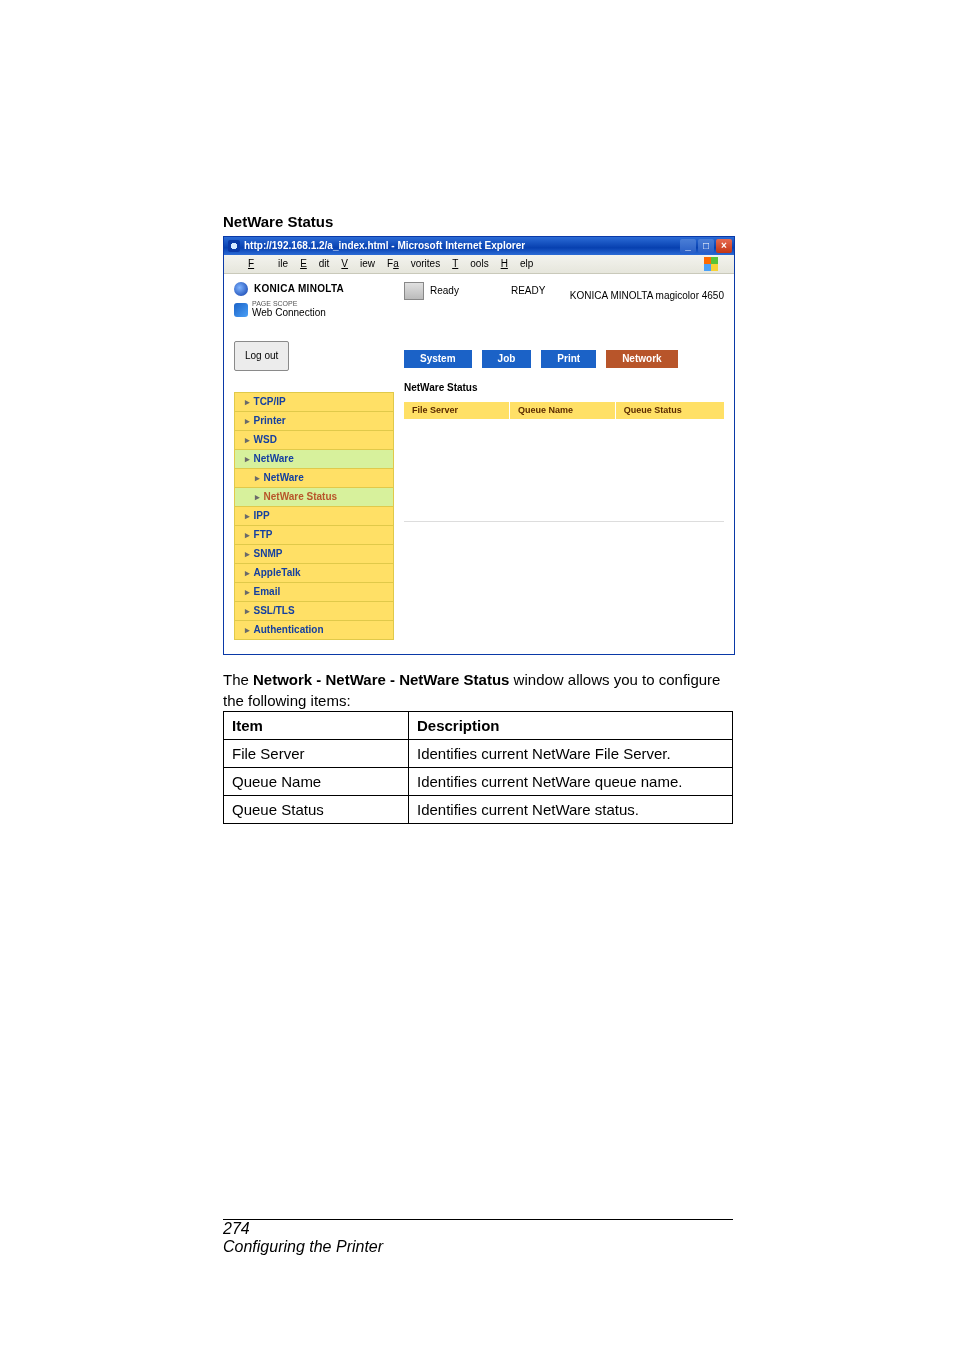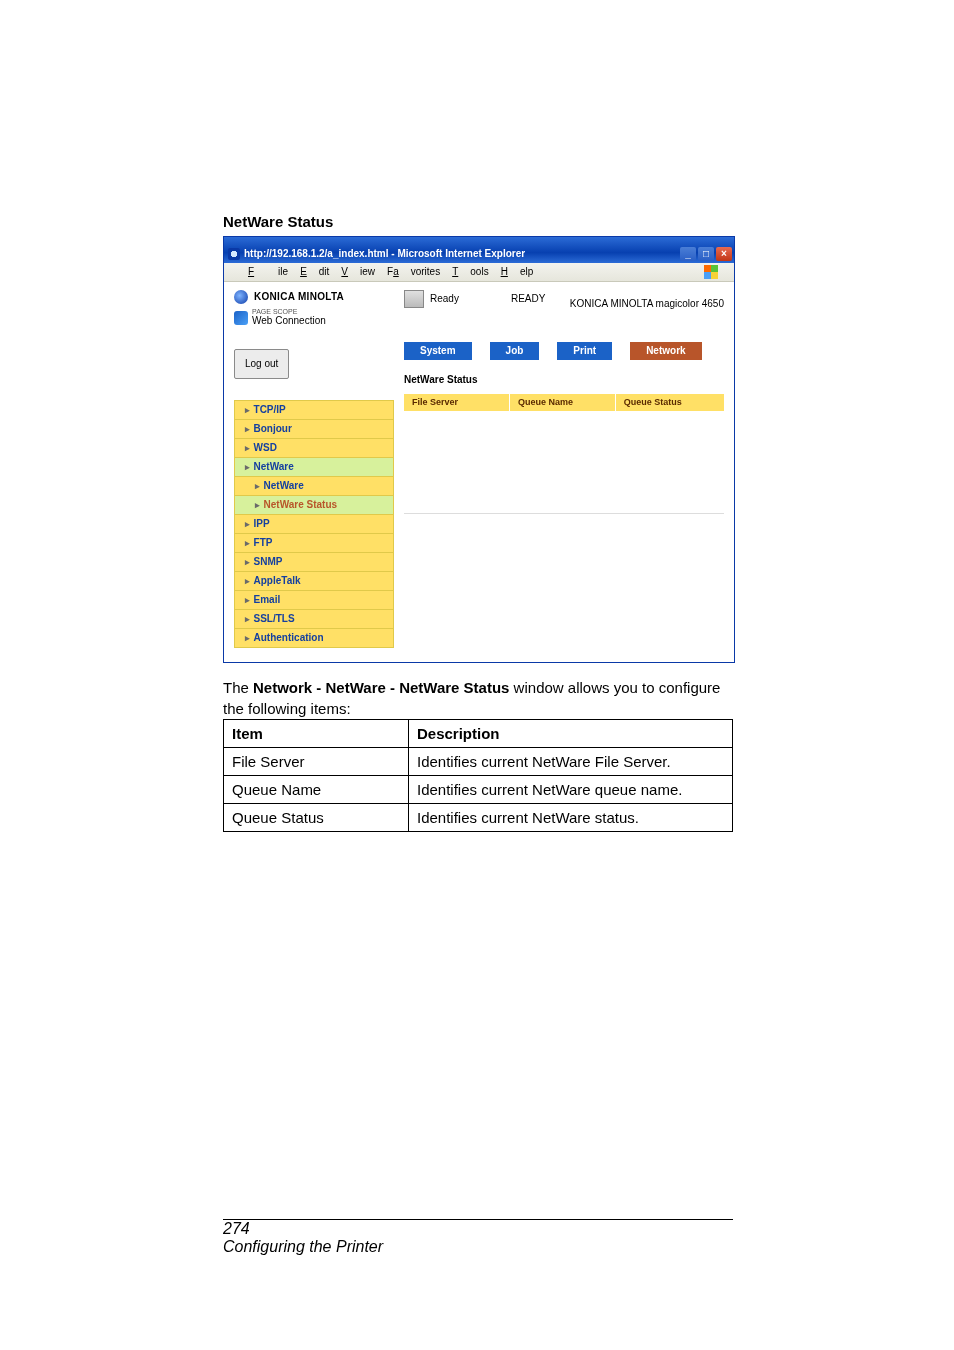--- a/index.html
+++ b/index.html
@@ -37,21 +37,21 @@
     line-height: 1.2;
     box-shadow: 0 0 0 1px #0a39a7 inset;
   }
   .titlebar {
     height: 18px;
     background: linear-gradient(#2b6bd6,#0740b0 60%,#2b6bd6);
     color: #fff;
     display: flex;
     align-items: center;
     justify-content: space-between;
-    padding: 8px 2px 0 4px;
+    padding: 0 2px 0 4px;
     font-weight: bold;
   }
   .titlebar .ie-icon {
     width: 12px; height: 12px; display: inline-block;
     background: radial-gradient(circle at 50% 50%, #d6e8ff 40%, #0a39a7 41%);
     border-radius: 2px;
     margin-right: 4px;
   }
   .titlebar .title-text { flex: 1; }
   .tb-btns { display: flex; gap: 2px; }
@@ -117,21 +117,21 @@
     width: 18px; height: 16px;
     background:
       linear-gradient(#e0e0e0,#bbb);
     border: 1px solid #888;
     margin-right: 6px;
   }
   .status-row .ready-label { font-size: 10px; color: #000; }
   .status-row .ready-upper { font-size: 10px; color: #000; margin-left: 52px; }
   .model-label { font-size: 10px; color: #000; text-align: right; margin-top: -14px; padding-left: 38px; }
 
-  .tabs-wrap { margin-top: 32px; display: flex; gap: 18px; }
+  .tabs-wrap { margin-top: 48px; display: flex; gap: 10px; }
   .tab {
     padding: 3px 16px;
     background: #1b62c7;
     color: #fff;
     font-size: 10px;
     font-weight: bold;
   }
   .tab.active { background: #b8552a; }
 
   .content-title { font-size: 10px; font-weight: bold; margin-top: 14px; color: #000; }
@@ -263,21 +263,21 @@
             <span>
               <span class="small">PAGE SCOPE</span>
               <span>Web Connection</span>
             </span>
           </div>
 
           <span class="logout-btn">Log out</span>
 
           <div class="sidenav">
             <div class="nav-item nav-yellow"><span class="nav-label">TCP/IP</span></div>
-            <div class="nav-item nav-yellow"><span class="nav-label">Bonjour</span></div>
+            <div class="nav-item nav-yellow"><span class="nav-label">Printer</span></div>
             <div class="nav-item nav-yellow"><span class="nav-label">WSD</span></div>
             <div class="nav-item nav-green"><span class="nav-label">NetWare</span></div>
             <div class="nav-sub nav-yellow"><span class="nav-label">NetWare</span></div>
             <div class="nav-sub nav-green nav-current"><span class="nav-label">NetWare Status</span></div>
             <div class="nav-item nav-yellow"><span class="nav-label">IPP</span></div>
             <div class="nav-item nav-yellow"><span class="nav-label">FTP</span></div>
             <div class="nav-item nav-yellow"><span class="nav-label">SNMP</span></div>
             <div class="nav-item nav-yellow"><span class="nav-label">AppleTalk</span></div>
             <div class="nav-item nav-yellow"><span class="nav-label">Email</span></div>
             <div class="nav-item nav-yellow"><span class="nav-label">SSL/TLS</span></div>

